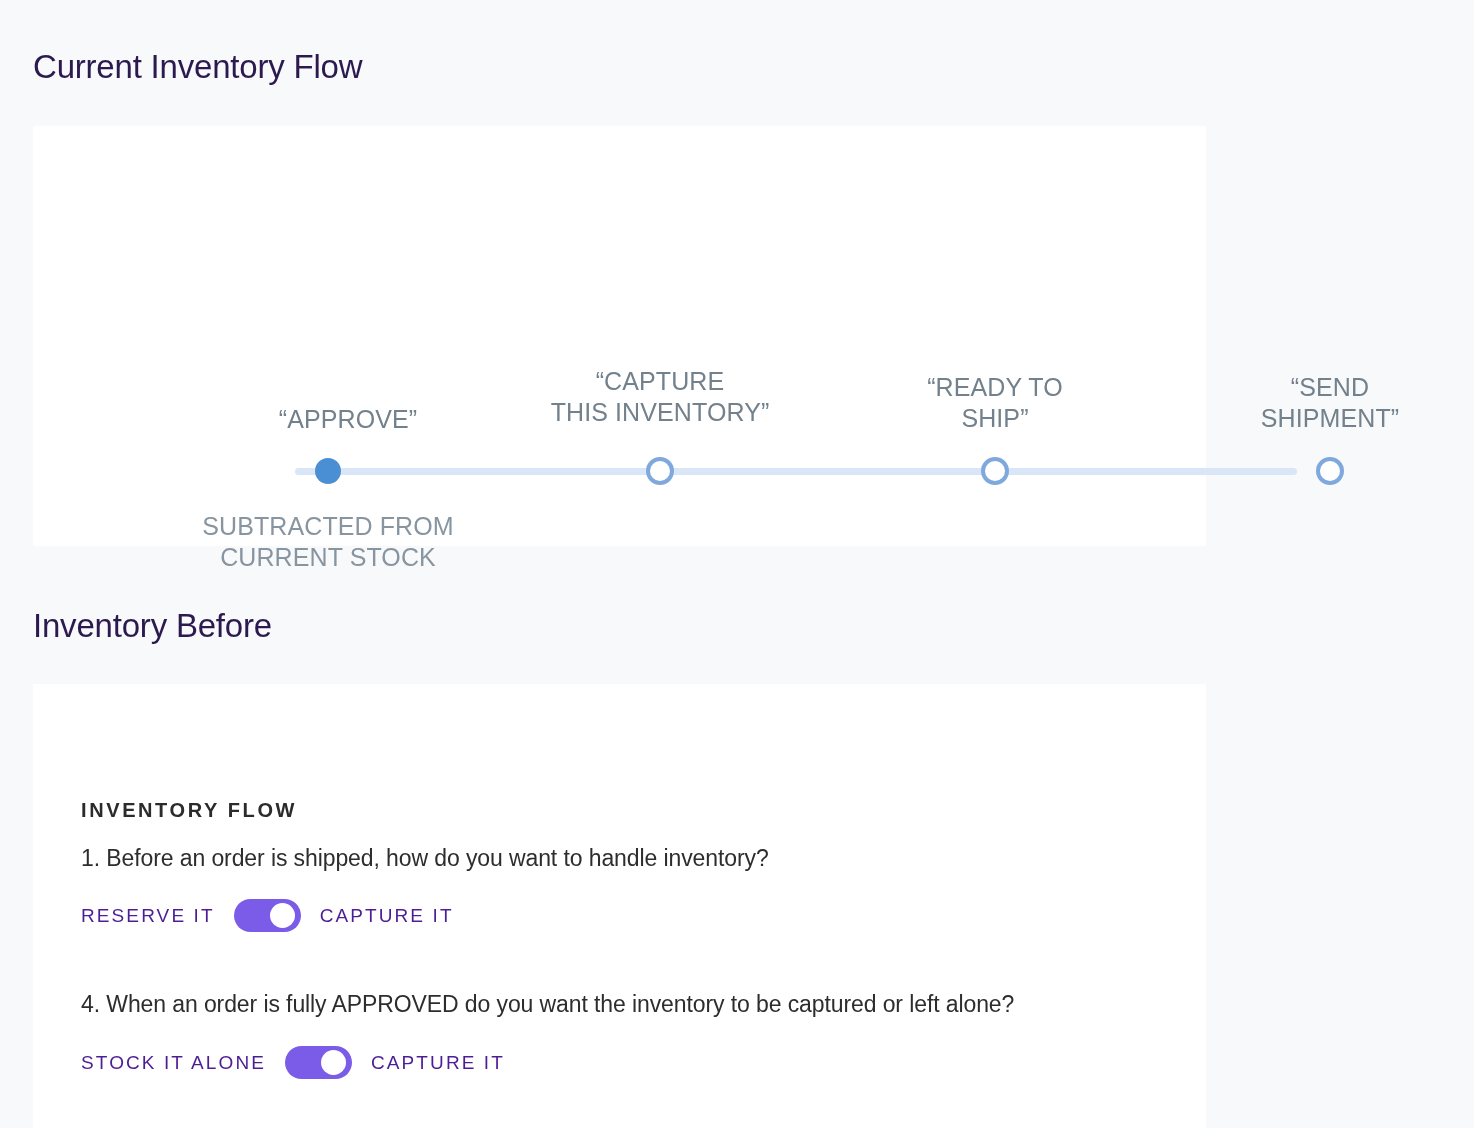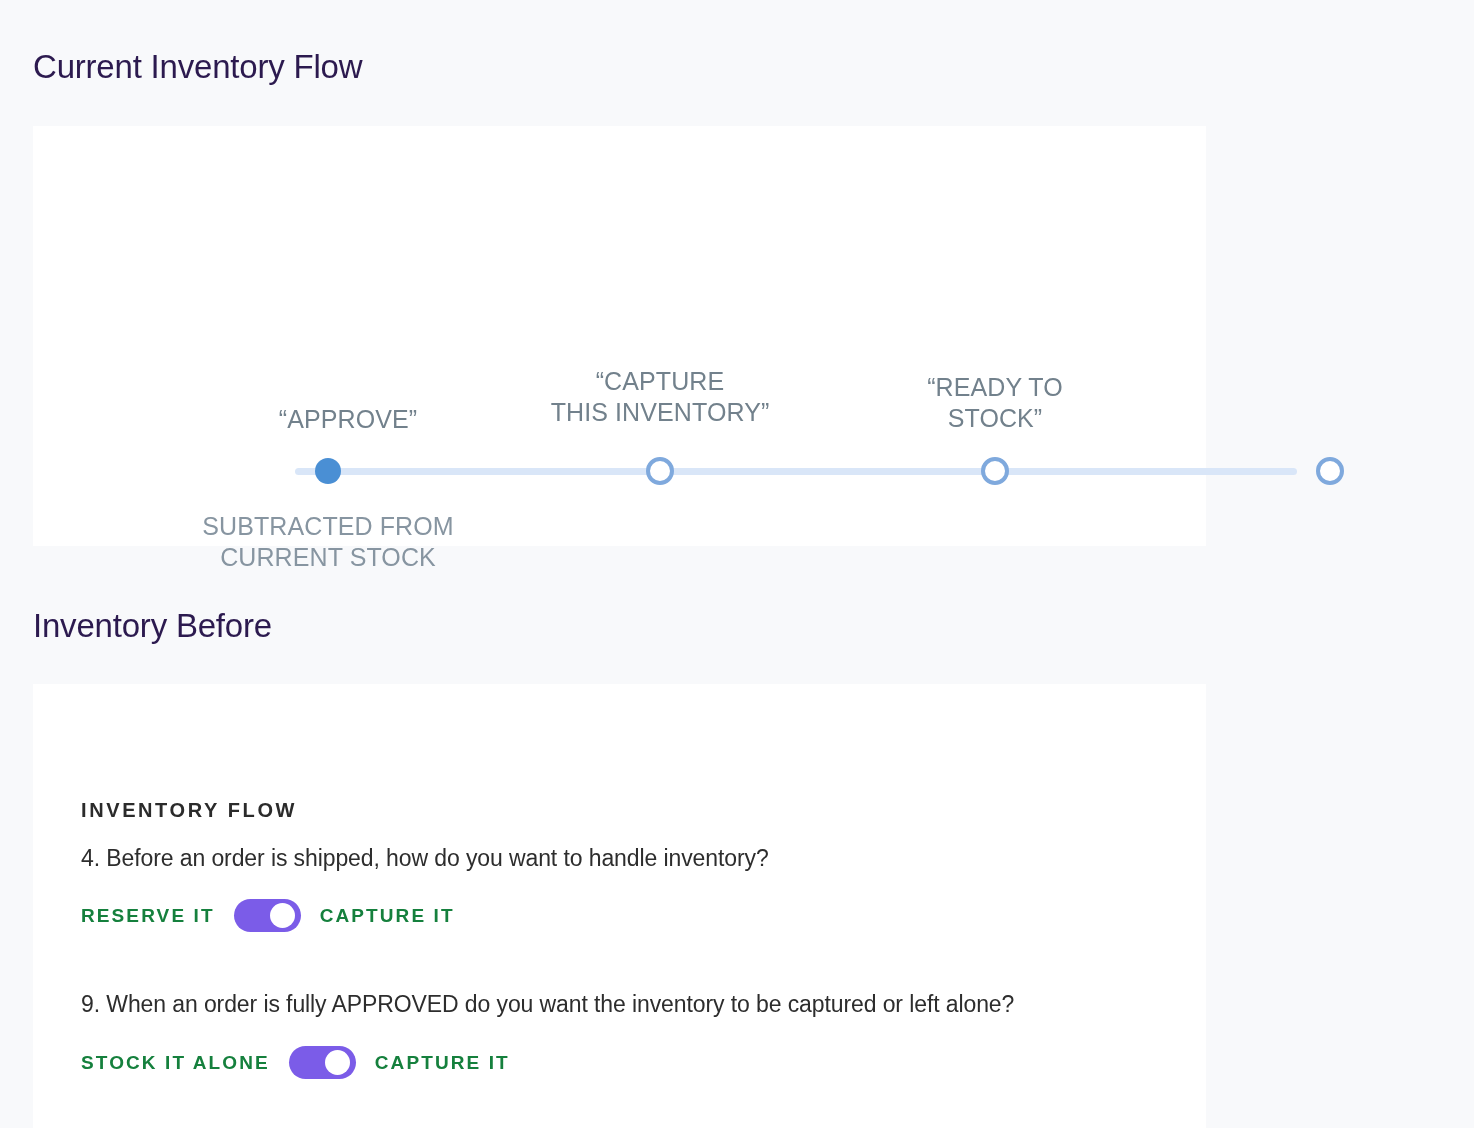--- a/index.html
+++ b/index.html
@@ -144,23 +144,23 @@
     left: 81px;
     display: flex;
     align-items: center;
     gap: 19px;
   }
 
   #toggle-row-1 { top: 899px; }
   #toggle-row-2 { top: 1046px; }
 
   .toggle-side-label {
-    color: #15803d;
+    color: #4c1d95;
     font-size: 19px;
-    font-weight: 700;
+    font-weight: 400;
     letter-spacing: 2.1px;
     line-height: 1;
     white-space: nowrap;
   }
 
   .toggle-switch {
     position: relative;
     width: 67px;
     height: 33px;
     border-radius: 17px;
@@ -194,46 +194,48 @@
       <div class="flow-label" style="left:295px; top:278px;margin-left:20px;">“APPROVE”</div>
       <div class="flow-node is-active" style="left:295px;"></div>
       <div class="flow-label" style="left:627px; top:240px;">“CAPTURE
 THIS INVENTORY”</div>
 
       <div class="flow-label below" style="left:295px; top:385px;">SUBTRACTED FROM
 CURRENT STOCK</div>
       <div class="flow-node" style="left:627px;"></div>
 
       <div class="flow-label" style="left:962px; top:246px;">“READY TO
-STOCK”</div>
+SHIP”</div>
       <div class="flow-node" style="left:962px;"></div>
 
+      <div class="flow-label" style="left:1297px; top:246px;">“SEND
+SHIPMENT”</div>
       <div class="flow-node" style="left:1297px;"></div>
 
     </div>
   </div>
 
   <div class="section-heading" id="heading-inventory-options">Inventory Before</div>
 
   <div class="card" id="card-options">
   </div>
 
   <div id="subheading-inventory-flow">INVENTORY FLOW</div>
 
-  <div class="question" id="question-1">4. Before an order is shipped, how do you want to handle inventory?</div>
+  <div class="question" id="question-1">1. Before an order is shipped, how do you want to handle inventory?</div>
 
   <div class="toggle-row" id="toggle-row-1">
     <span class="toggle-side-label">RESERVE IT</span>
     <span class="toggle-switch">
       <span class="knob"></span>
     </span>
     <span class="toggle-side-label">CAPTURE IT</span>
   </div>
 
-  <div class="question" id="question-2">9. When an order is fully APPROVED do you want the inventory to be captured or left alone?</div>
+  <div class="question" id="question-2">4. When an order is fully APPROVED do you want the inventory to be captured or left alone?</div>
 
   <div class="toggle-row" id="toggle-row-2">
     <span class="toggle-side-label">STOCK IT ALONE</span>
     <span class="toggle-switch">
       <span class="knob"></span>
     </span>
     <span class="toggle-side-label">CAPTURE IT</span>
   </div>
 
 </div>

